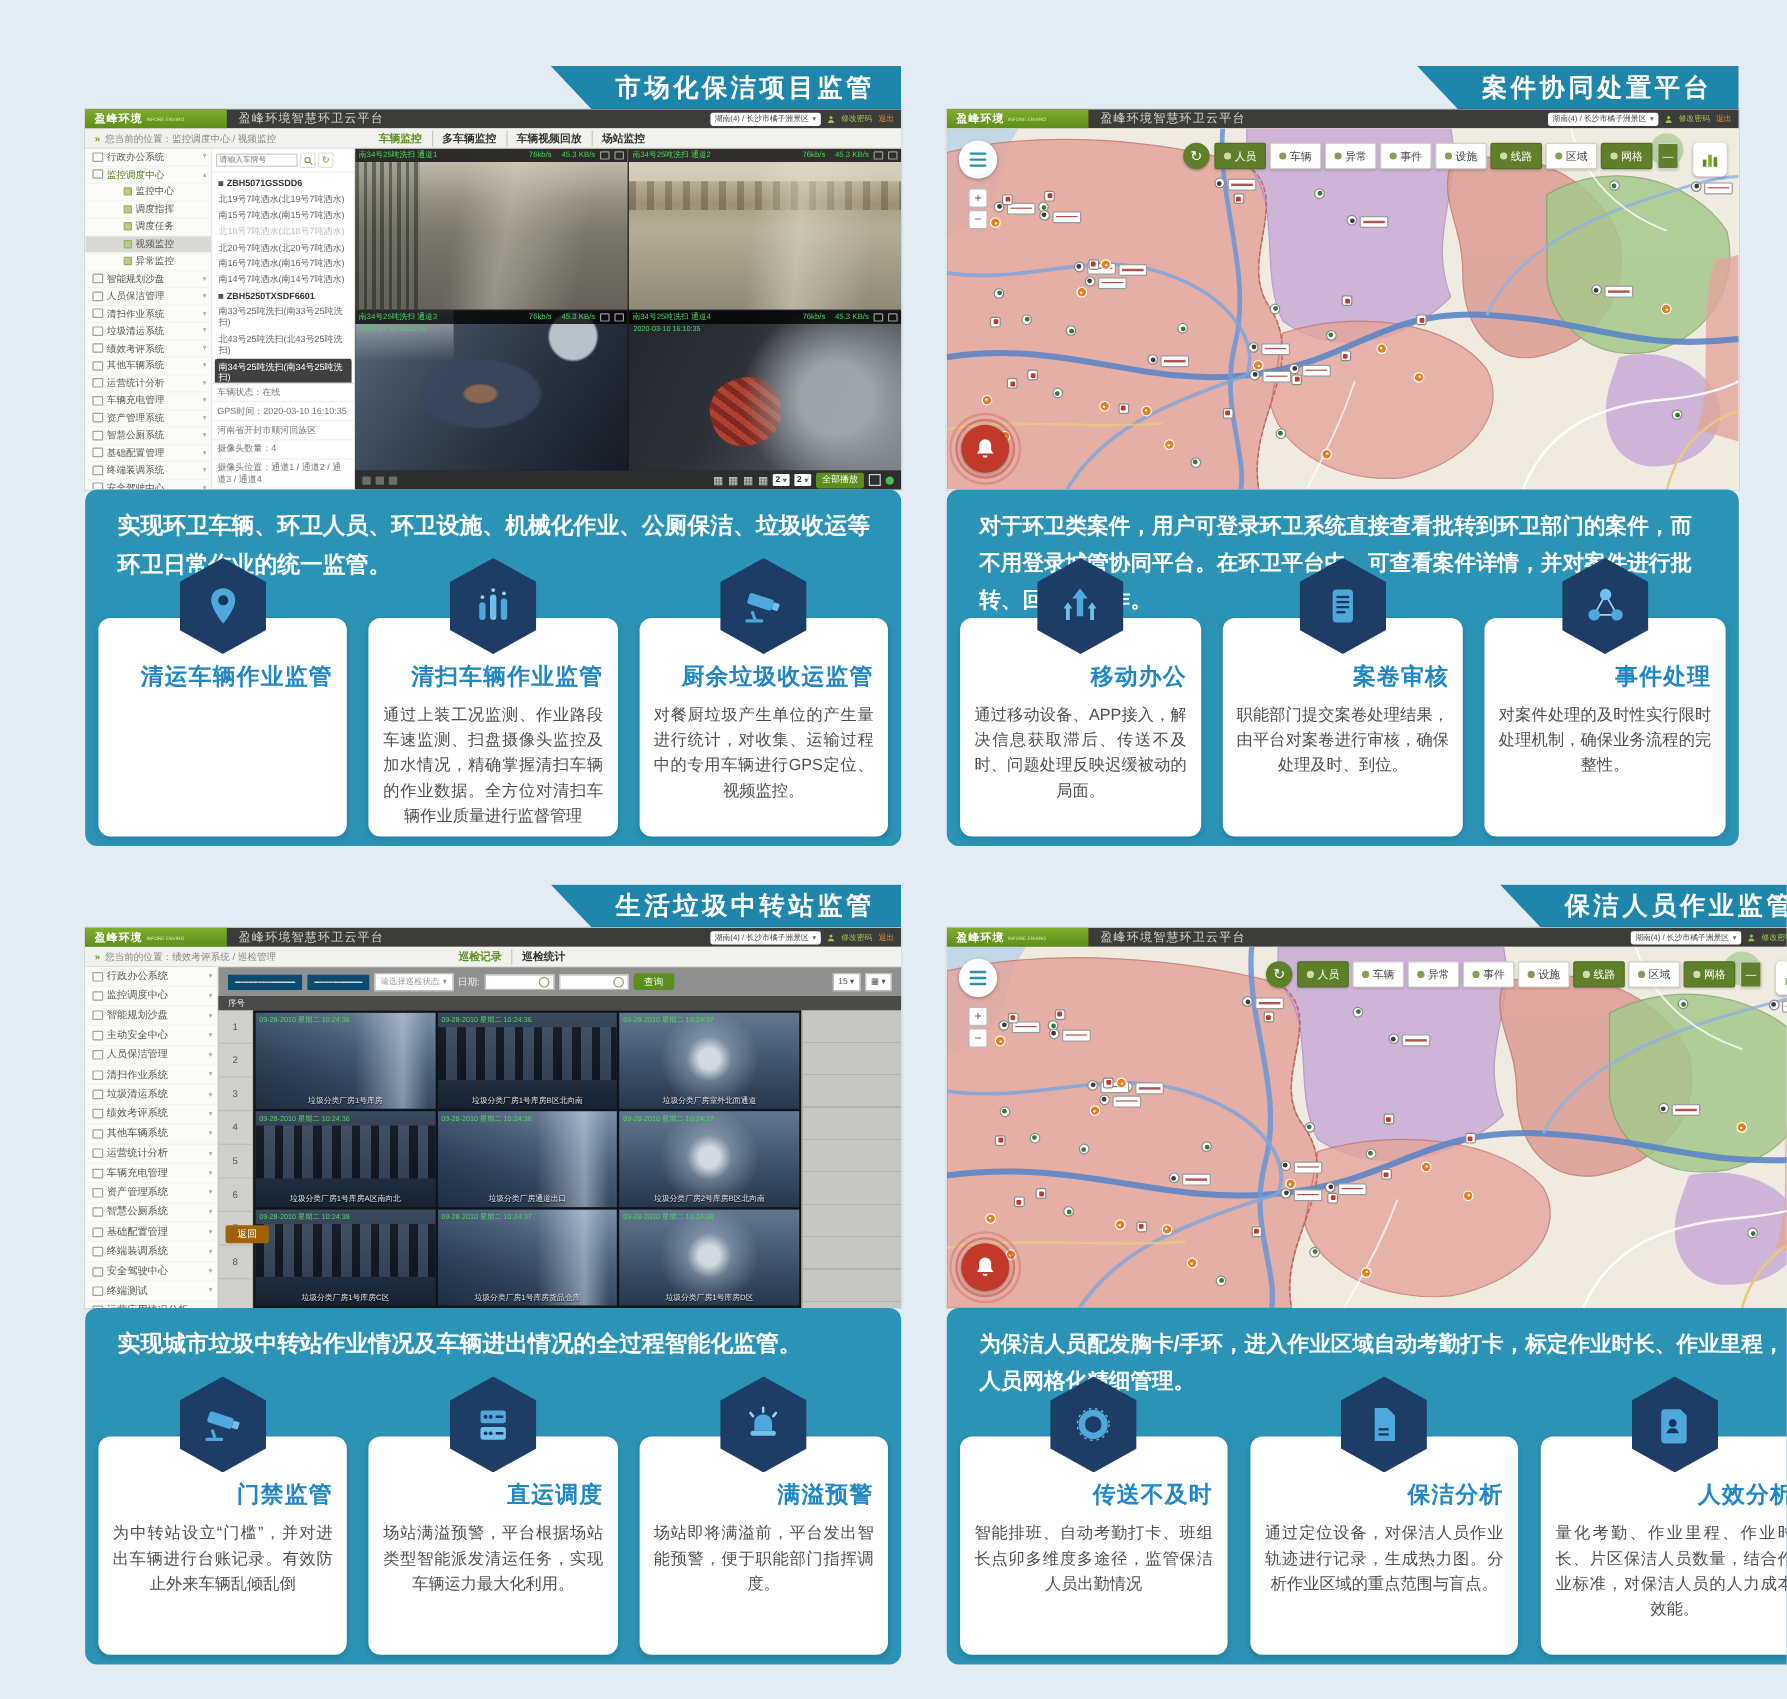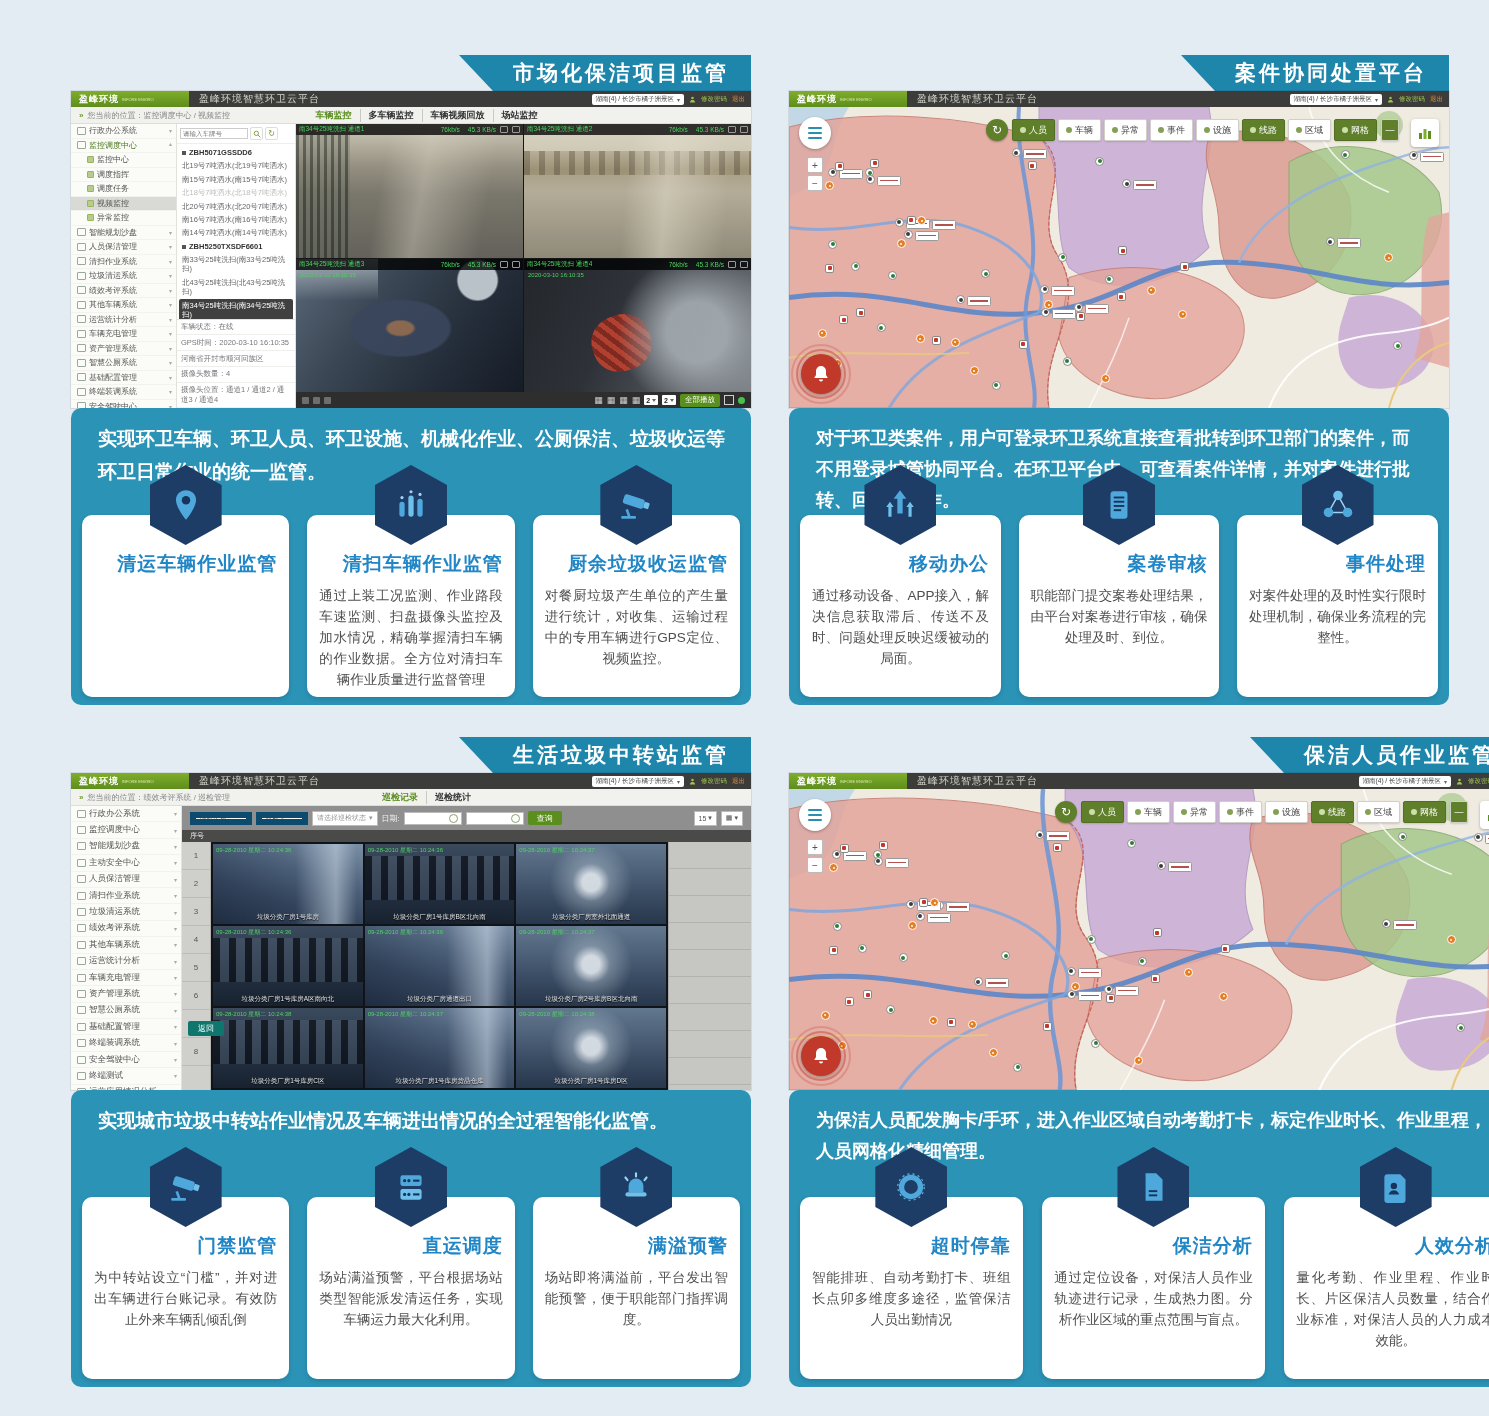--- a/index.html
+++ b/index.html
@@ -51,21 +51,21 @@
   .crumb-spacer{width:120px;}
 
   .vbody{flex:1;display:flex;min-height:0;}
 
   
   .snav{width:105px;background:#fbfbf8;border-right:1px solid #e2e2dd;overflow:hidden;}
   .snav.wide{width:110px;}
   .srow{height:13.5px;display:flex;align-items:center;padding:0 4px 0 6px;font-size:8px;color:#555;border-bottom:1px solid #f2f2ee;white-space:nowrap;}
   .snav.wide .srow{height:15.4px;font-size:8.5px;}
   .sico{width:7px;height:6px;border:1px solid #9aa89a;border-radius:1px;margin-right:3px;flex:0 0 auto;}
-  .srow.sub{padding-left:16px;}
+  .srow.sub{padding-left:32px;}
   .srow.sub .sico{width:5px;height:5px;background:#b9cc90;border-color:#9ab45e;}
   .srow.act{background:#d9d9d5;}
   .srow.open{color:#4c7a1d;}
   .srow.open .schev{transform:rotate(180deg);}
   .slabel{overflow:hidden;text-overflow:ellipsis;}
   .schev{margin-left:auto;font-size:6px;color:#aaa;}
 
   
   .tpanel{width:118px;background:#fff;border-right:1px solid #e2e2dd;display:flex;flex-direction:column;font-size:7.5px;}
   .tsearch{display:flex;align-items:center;gap:2px;padding:3px 3px;border-bottom:1px solid #eee;}
@@ -165,21 +165,21 @@
   .bltime{position:absolute;top:2px;left:3px;color:#52d166;font-size:6px;z-index:2;white-space:nowrap;}
   .blcap{position:absolute;bottom:2px;left:0;right:0;text-align:center;color:#e8e8e8;font-size:6.5px;z-index:2;text-shadow:0 1px 1px #000;white-space:nowrap;overflow:hidden;}
   .bl-cam::before,.bl-cam::after{content:"";position:absolute;}
   .bl-cam[data-scene="wh1"]{background:linear-gradient(200deg,#7b8fa6 0%,#4d617a 35%,#31425a 65%,#1f2c40 100%);}
   .bl-cam[data-scene="wh1"]::after{inset:0;background:linear-gradient(90deg,transparent 55%,rgba(215,228,240,.5) 82%,transparent 96%);}
   .bl-cam[data-scene="wh2"]{background:linear-gradient(180deg,#3c4a5e 0%,#243244 55%,#18222f 100%);}
   .bl-cam[data-scene="wh2"]::before{left:0;right:0;top:15%;height:55%;background:repeating-linear-gradient(90deg,rgba(10,14,20,.7) 0 7px,rgba(90,104,122,.35) 7px 16px);}
   .bl-cam[data-scene="wh3"]{background:linear-gradient(180deg,#62788f 0%,#3a4c63 65%,#27374c 100%);}
   .bl-cam[data-scene="wh3"]::after{inset:0;background:radial-gradient(circle at 50% 48%,rgba(235,240,245,.85) 0 10%,rgba(200,214,226,.35) 22%,transparent 48%);}
   .rsliver{width:82px;background:#c6c6c2;border-left:1px solid #aaa;background-image:repeating-linear-gradient(180deg,transparent 0 26px,#b2b2ae 26px 27px);}
-  .backbtn{position:absolute;left:6px;bottom:54px;background:#0f766e;color:#fff;font-size:8px;border-radius:2px;padding:2px 10px;z-index:4;}
+  .backbtn{position:absolute;left:6px;bottom:54px;background:#a16207;color:#fff;font-size:8px;border-radius:2px;padding:2px 10px;z-index:4;}
 
   .hidden-defs{position:absolute;width:0;height:0;overflow:hidden;}
 </style>
 </head>
 <body>
 
 <svg class="hidden-defs" aria-hidden="true">
     <defs>
   <symbol id="ic-pin" viewBox="0 0 34 34">
         <path d="M17 3c-5.5 0-9.5 4-9.5 9.3C7.5 19.5 17 31 17 31s9.5-11.5 9.5-18.7C26.5 7 22.5 3 17 3z" fill="#4fa8dc"></path>
@@ -1257,21 +1257,21 @@
     <div class="panel">
       <div class="desc small">为保洁人员配发胸卡/手环，进入作业区域自动考勤打卡，标定作业时长、作业里程，人员网格化精细管理。</div>
       <div class="cards">
 
           <div class="card">
             <div class="hex">
               <svg class="hexsvg">
                 <use href="#ic-ring"></use>
               </svg>
             </div>
-            <div class="card-title">超时停靠</div>
+            <div class="card-title">传送不及时</div>
             <div class="card-body">智能排班、自动考勤打卡、班组长点卯多维度多途径，监管保洁人员出勤情况</div>
           </div>
 
           <div class="card">
             <div class="hex">
               <svg class="hexsvg">
                 <use href="#ic-sim"></use>
               </svg>
             </div>
             <div class="card-title">保洁分析</div>

